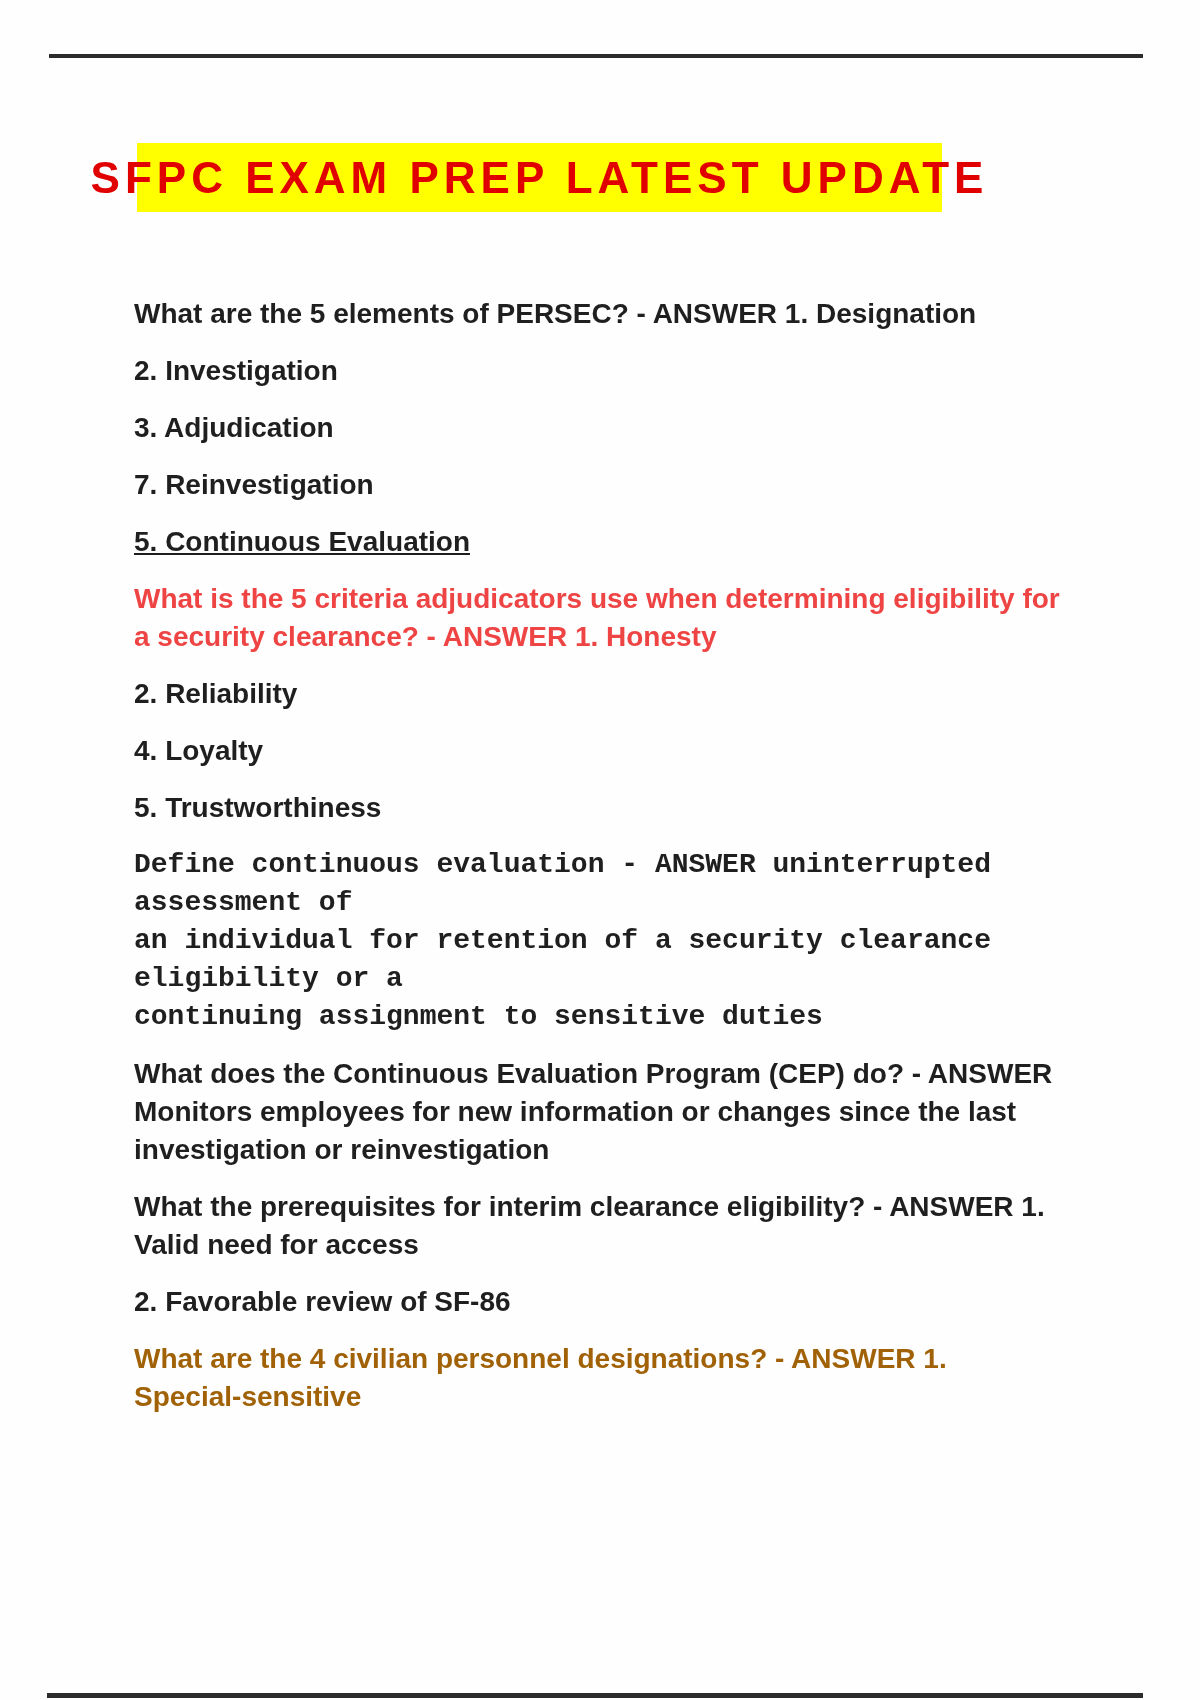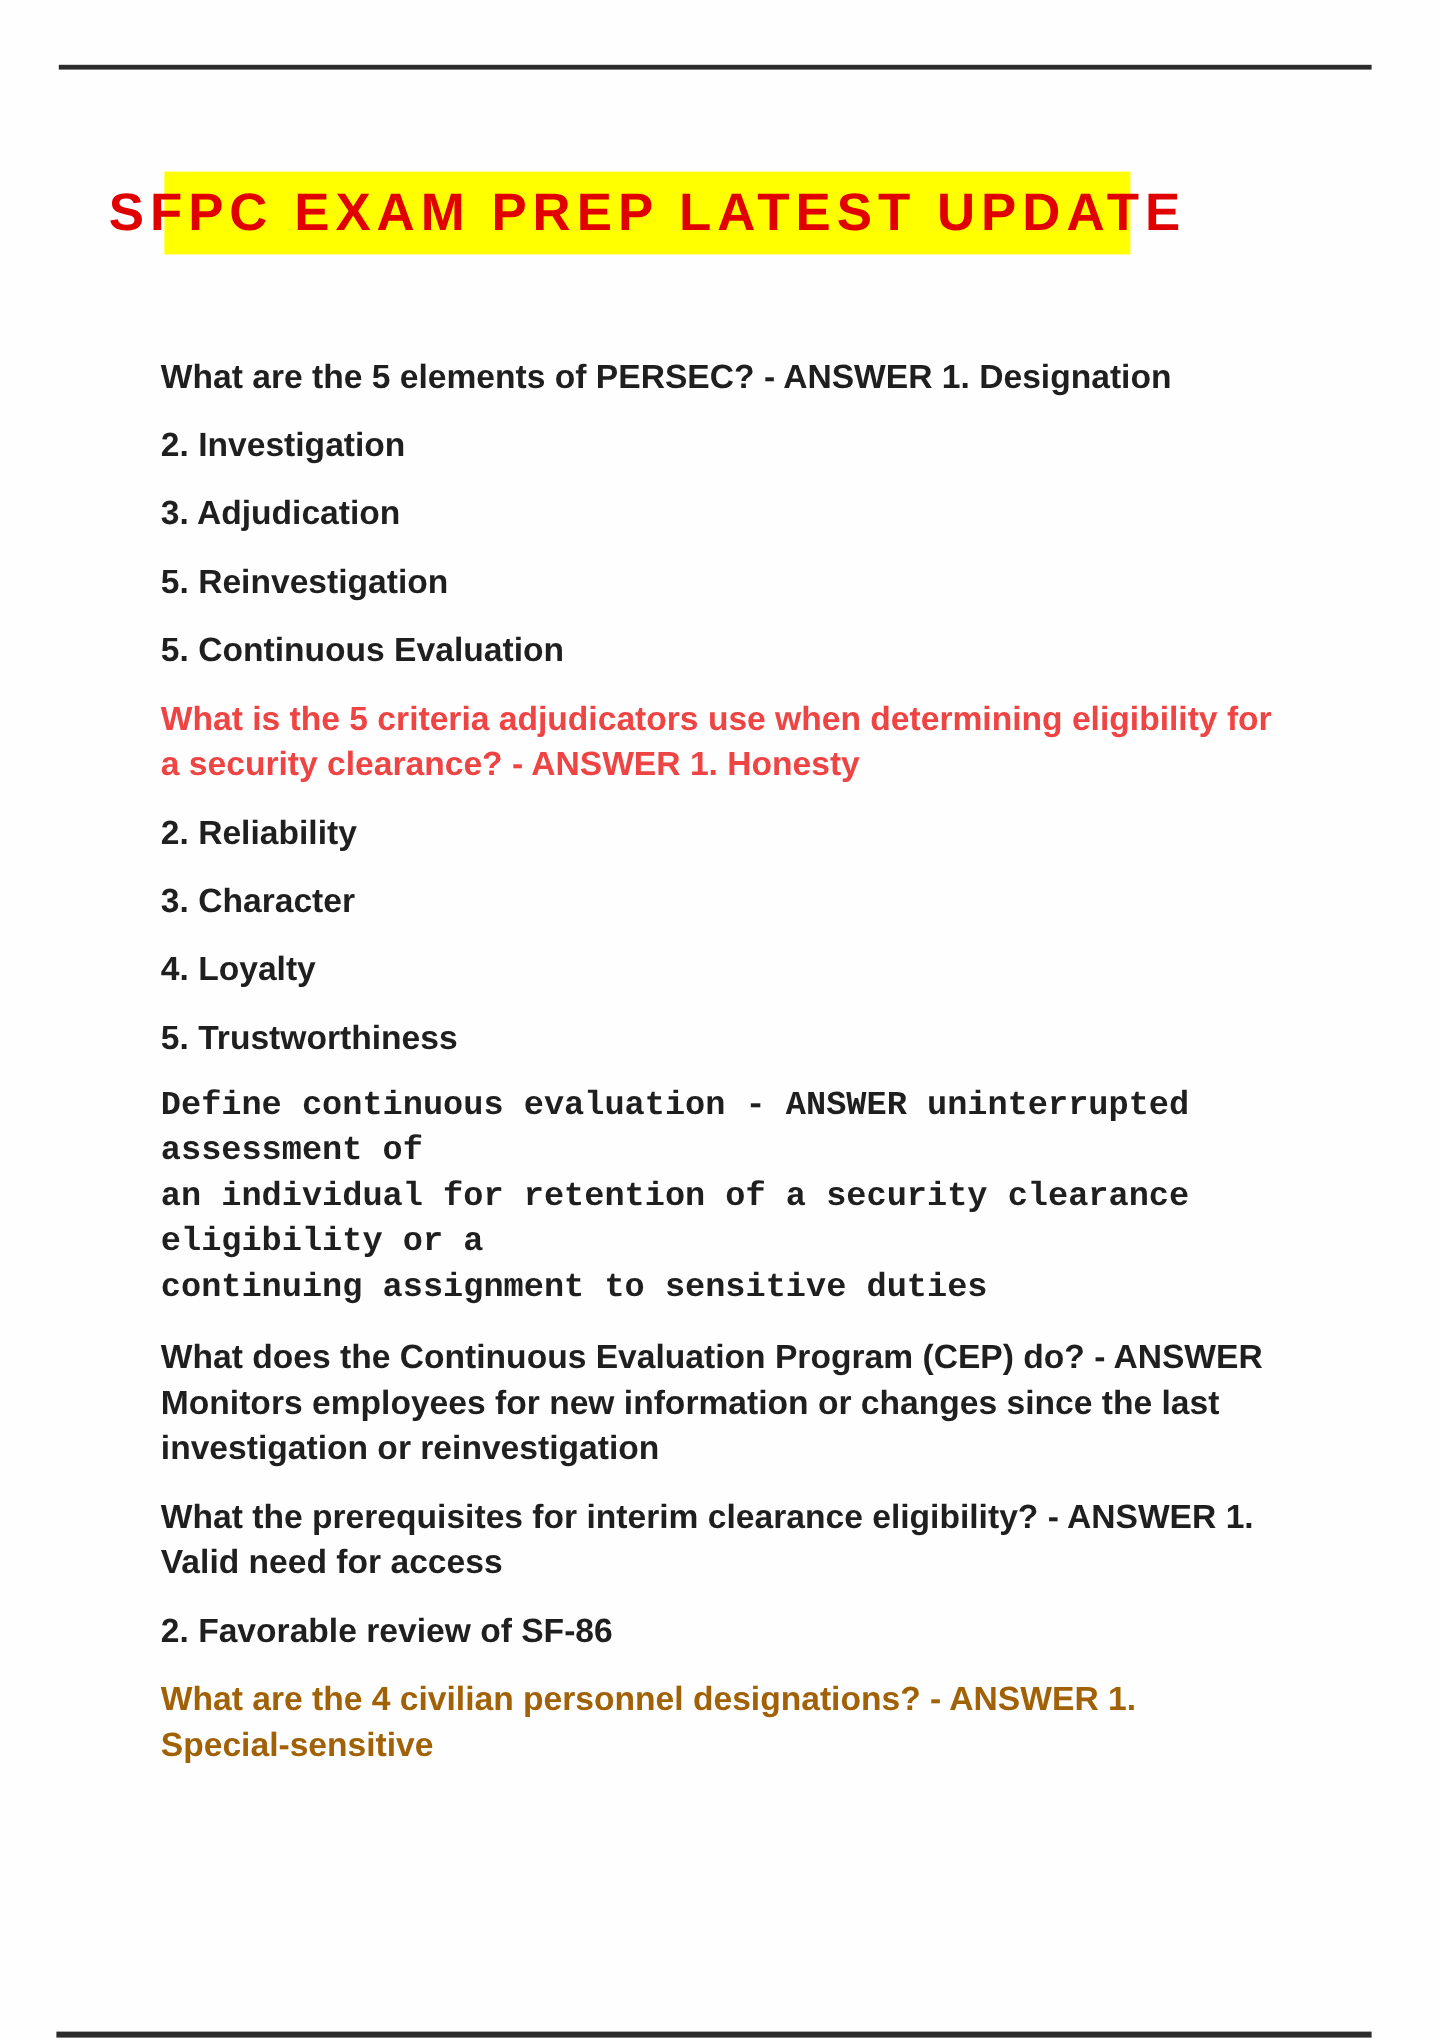--- a/index.html
+++ b/index.html
@@ -72,26 +72,25 @@
   <div class="rule rule-top" style="background: rgb(44, 44, 44);"></div>
 
   <div class="title-highlight" style="background: rgb(255, 255, 0);">
     <span class="title-text" style="color: rgb(224, 0, 0);">SFPC EXAM PREP LATEST UPDATE</span>
   </div>
 
   <div class="document-text">
       <p class="para" style="color: rgb(31, 31, 31);">What are the 5 elements of PERSEC? - ANSWER 1. Designation</p>
       <p class="para" style="color: rgb(31, 31, 31);">2. Investigation</p>
       <p class="para" style="color: rgb(31, 31, 31);">3. Adjudication</p>
-      <p class="para" style="color: rgb(31, 31, 31);">5. Reinvestigation</p>
-      <p class="para" style="color: rgb(31, 31, 31);">5. Continuous Evaluation</p>
+      <p class="para" style="color: rgb(31, 31, 31);">7. Reinvestigation</p>
+      <p class="para" style="color: rgb(31, 31, 31); text-decoration: underline;">5. Continuous Evaluation</p>
       <p class="para" style="color: #ef4444;">What is the 5 criteria adjudicators use when determining eligibility for
 a security clearance? - ANSWER 1. Honesty</p>
       <p class="para" style="color: rgb(31, 31, 31);">2. Reliability</p>
-      <p class="para" style="color: rgb(31, 31, 31);">3. Character</p>
       <p class="para" style="color: rgb(31, 31, 31);">4. Loyalty</p>
       <p class="para" style="color: rgb(31, 31, 31);">5. Trustworthiness</p>
       <p class="para" style="color: rgb(31, 31, 31); font-family: Liberation Mono, monospace;">Define continuous evaluation - ANSWER uninterrupted assessment of
 an individual for retention of a security clearance eligibility or a
 continuing assignment to sensitive duties</p>
       <p class="para" style="color: rgb(31, 31, 31);">What does the Continuous Evaluation Program (CEP) do? - ANSWER
 Monitors employees for new information or changes since the last
 investigation or reinvestigation</p>
       <p class="para" style="color: rgb(31, 31, 31);">What the prerequisites for interim clearance eligibility? - ANSWER 1.
 Valid need for access</p>

